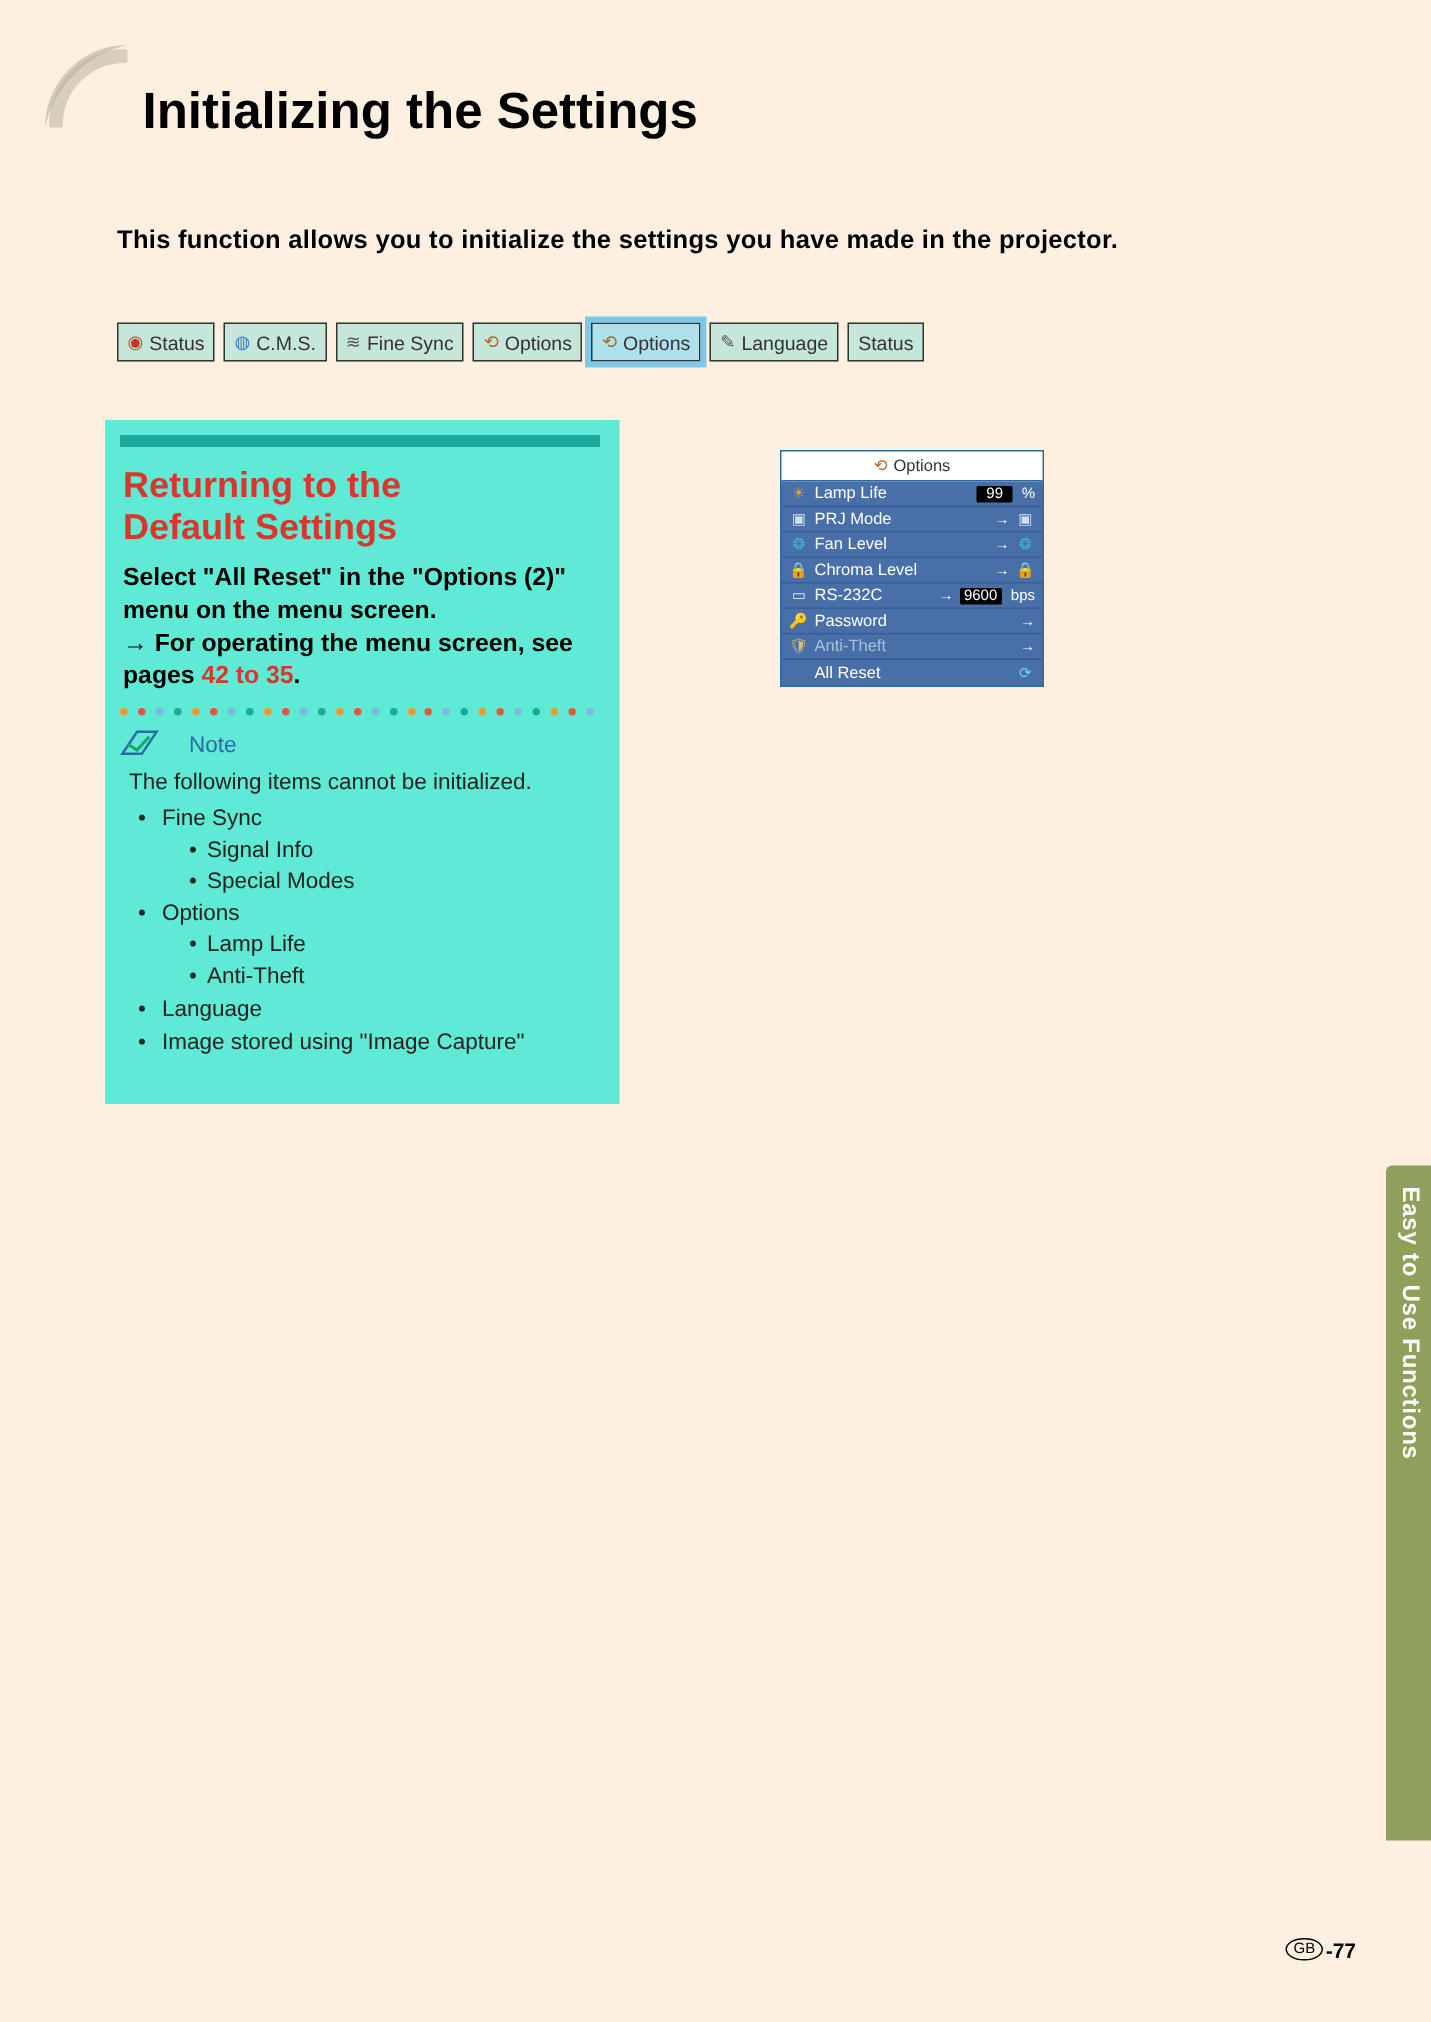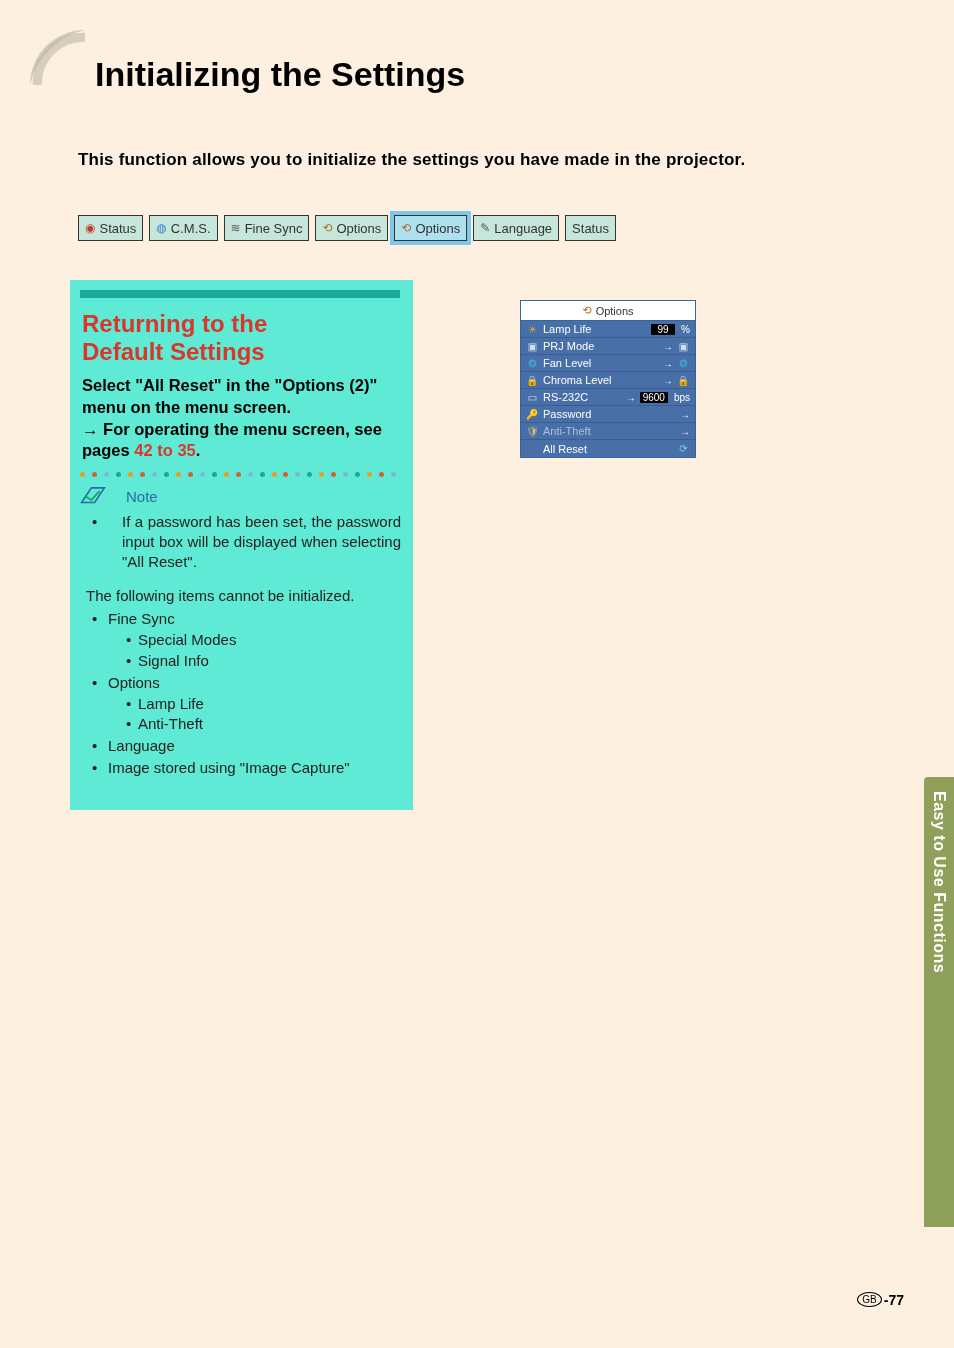--- a/index.html
+++ b/index.html
@@ -299,32 +299,27 @@
 
   <div class="note-head">
     <svg viewBox="0 0 32 24">
       <path d="M2 20 L14 2 L30 2 L18 20 Z" fill="none" stroke="#2f69a6" stroke-width="2"></path>
       <path d="M6 12 L14 17 L24 6" fill="none" stroke="#1aa56d" stroke-width="2.5"></path>
     </svg>
     <span class="lbl">Note</span>
   </div>
 
   <div class="body-text">
-    <ul class="bul">
-      <li>
-        <div class="note-first">If a password has been set, the password input box will be displayed when selecting "All Reset".</div>
-      </li>
-    </ul>
     <div style="margin:0 2px 4px 6px;">The following items cannot be initialized.</div>
     <ul class="bul">
       <li>
         <span>Fine Sync</span>
         <ul class="sub">
+          <li>Signal Info</li>
           <li>Special Modes</li>
-          <li>Signal Info</li>
         </ul>
       </li>
       <li>
         <span>Options</span>
         <ul class="sub">
           <li>Lamp Life</li>
           <li>Anti-Theft</li>
         </ul>
       </li>
       <li>Language</li>

